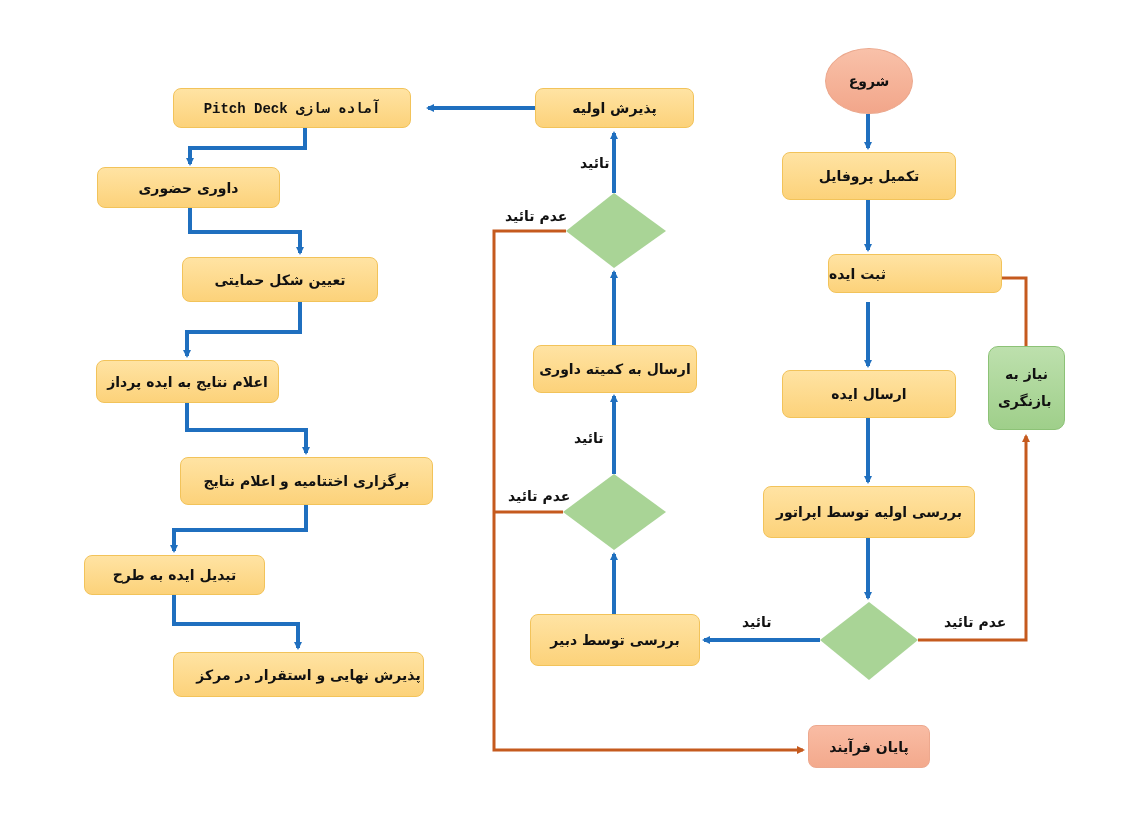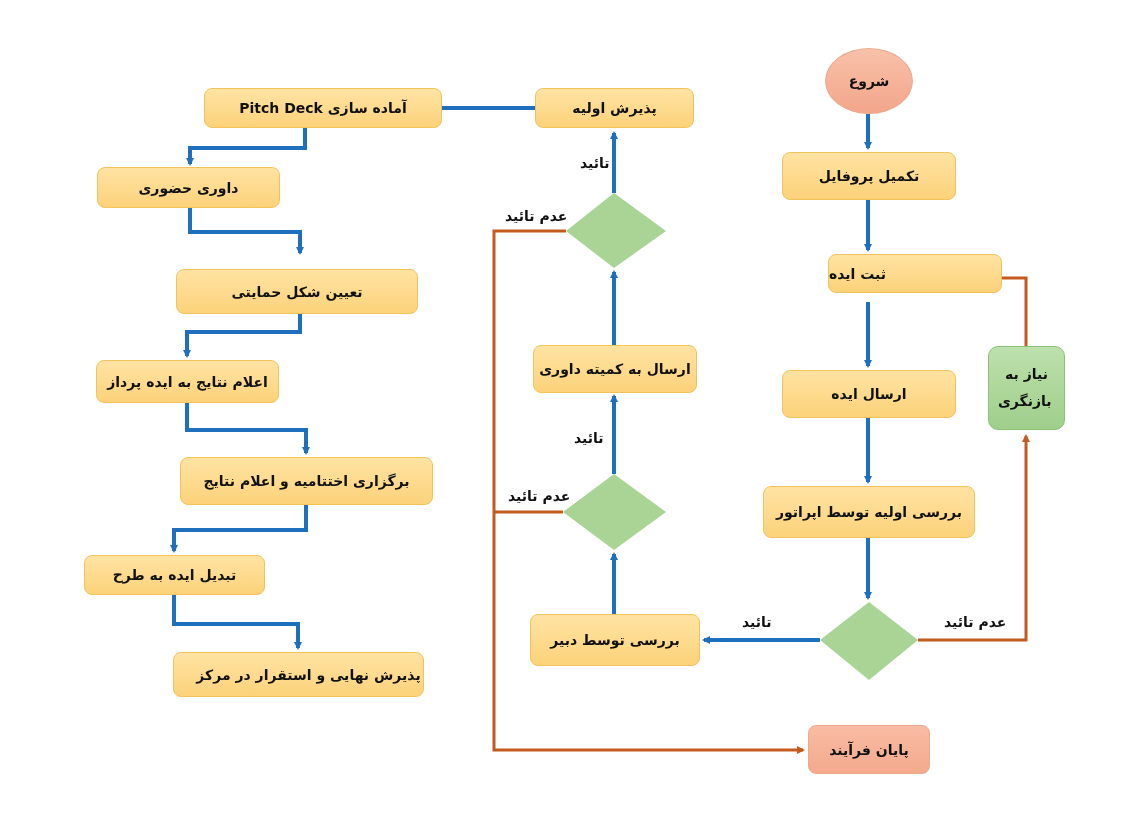--- a/index.html
+++ b/index.html
@@ -79,31 +79,31 @@
 
 <div class="node proc" style="left:530px;top:614px;width:170px;height:52px;">
     <span>بررسی توسط دبیر</span>
   </div>
 <div class="node proc" style="left:533px;top:345px;width:164px;height:48px;">
     <span>ارسال به کمیته داوری</span>
   </div>
 <div class="node proc" style="left:535px;top:88px;width:159px;height:40px;">
     <span>پذیرش اولیه</span>
   </div>
-<div class="node terminal" style="left:808px;top:725px;width:122px;height:49px;">
+<div class="node terminal" style="left:808px;top:725px;width:122px;height:43px;">
     <span>پایان فرآیند</span>
   </div>
 
-<div class="node proc" style="left:204px;top:88px;width:238px;height:40px;">
+<div class="node proc" style="left:173px;top:88px;width:238px;height:40px;font-family:Liberation Mono, monospace;">
     <span>آماده سازی Pitch Deck</span>
   </div>
 <div class="node proc" style="left:97px;top:167px;width:183px;height:41px;">
     <span>داوری حضوری</span>
   </div>
-<div class="node proc" style="left:176px;top:257px;width:242px;height:45px;margin-top:12px;">
+<div class="node proc" style="left:182px;top:257px;width:196px;height:45px;">
     <span>تعیین شکل حمایتی</span>
   </div>
 <div class="node proc" style="left:96px;top:360px;width:183px;height:43px;">
     <span>اعلام نتایج به ایده پرداز</span>
   </div>
 <div class="node proc" style="left:180px;top:457px;width:253px;height:48px;">
     <span>برگزاری اختتامیه و اعلام نتایج</span>
   </div>
 <div class="node proc" style="left:84px;top:555px;width:181px;height:40px;">
     <span>تبدیل ایده به طرح</span>

